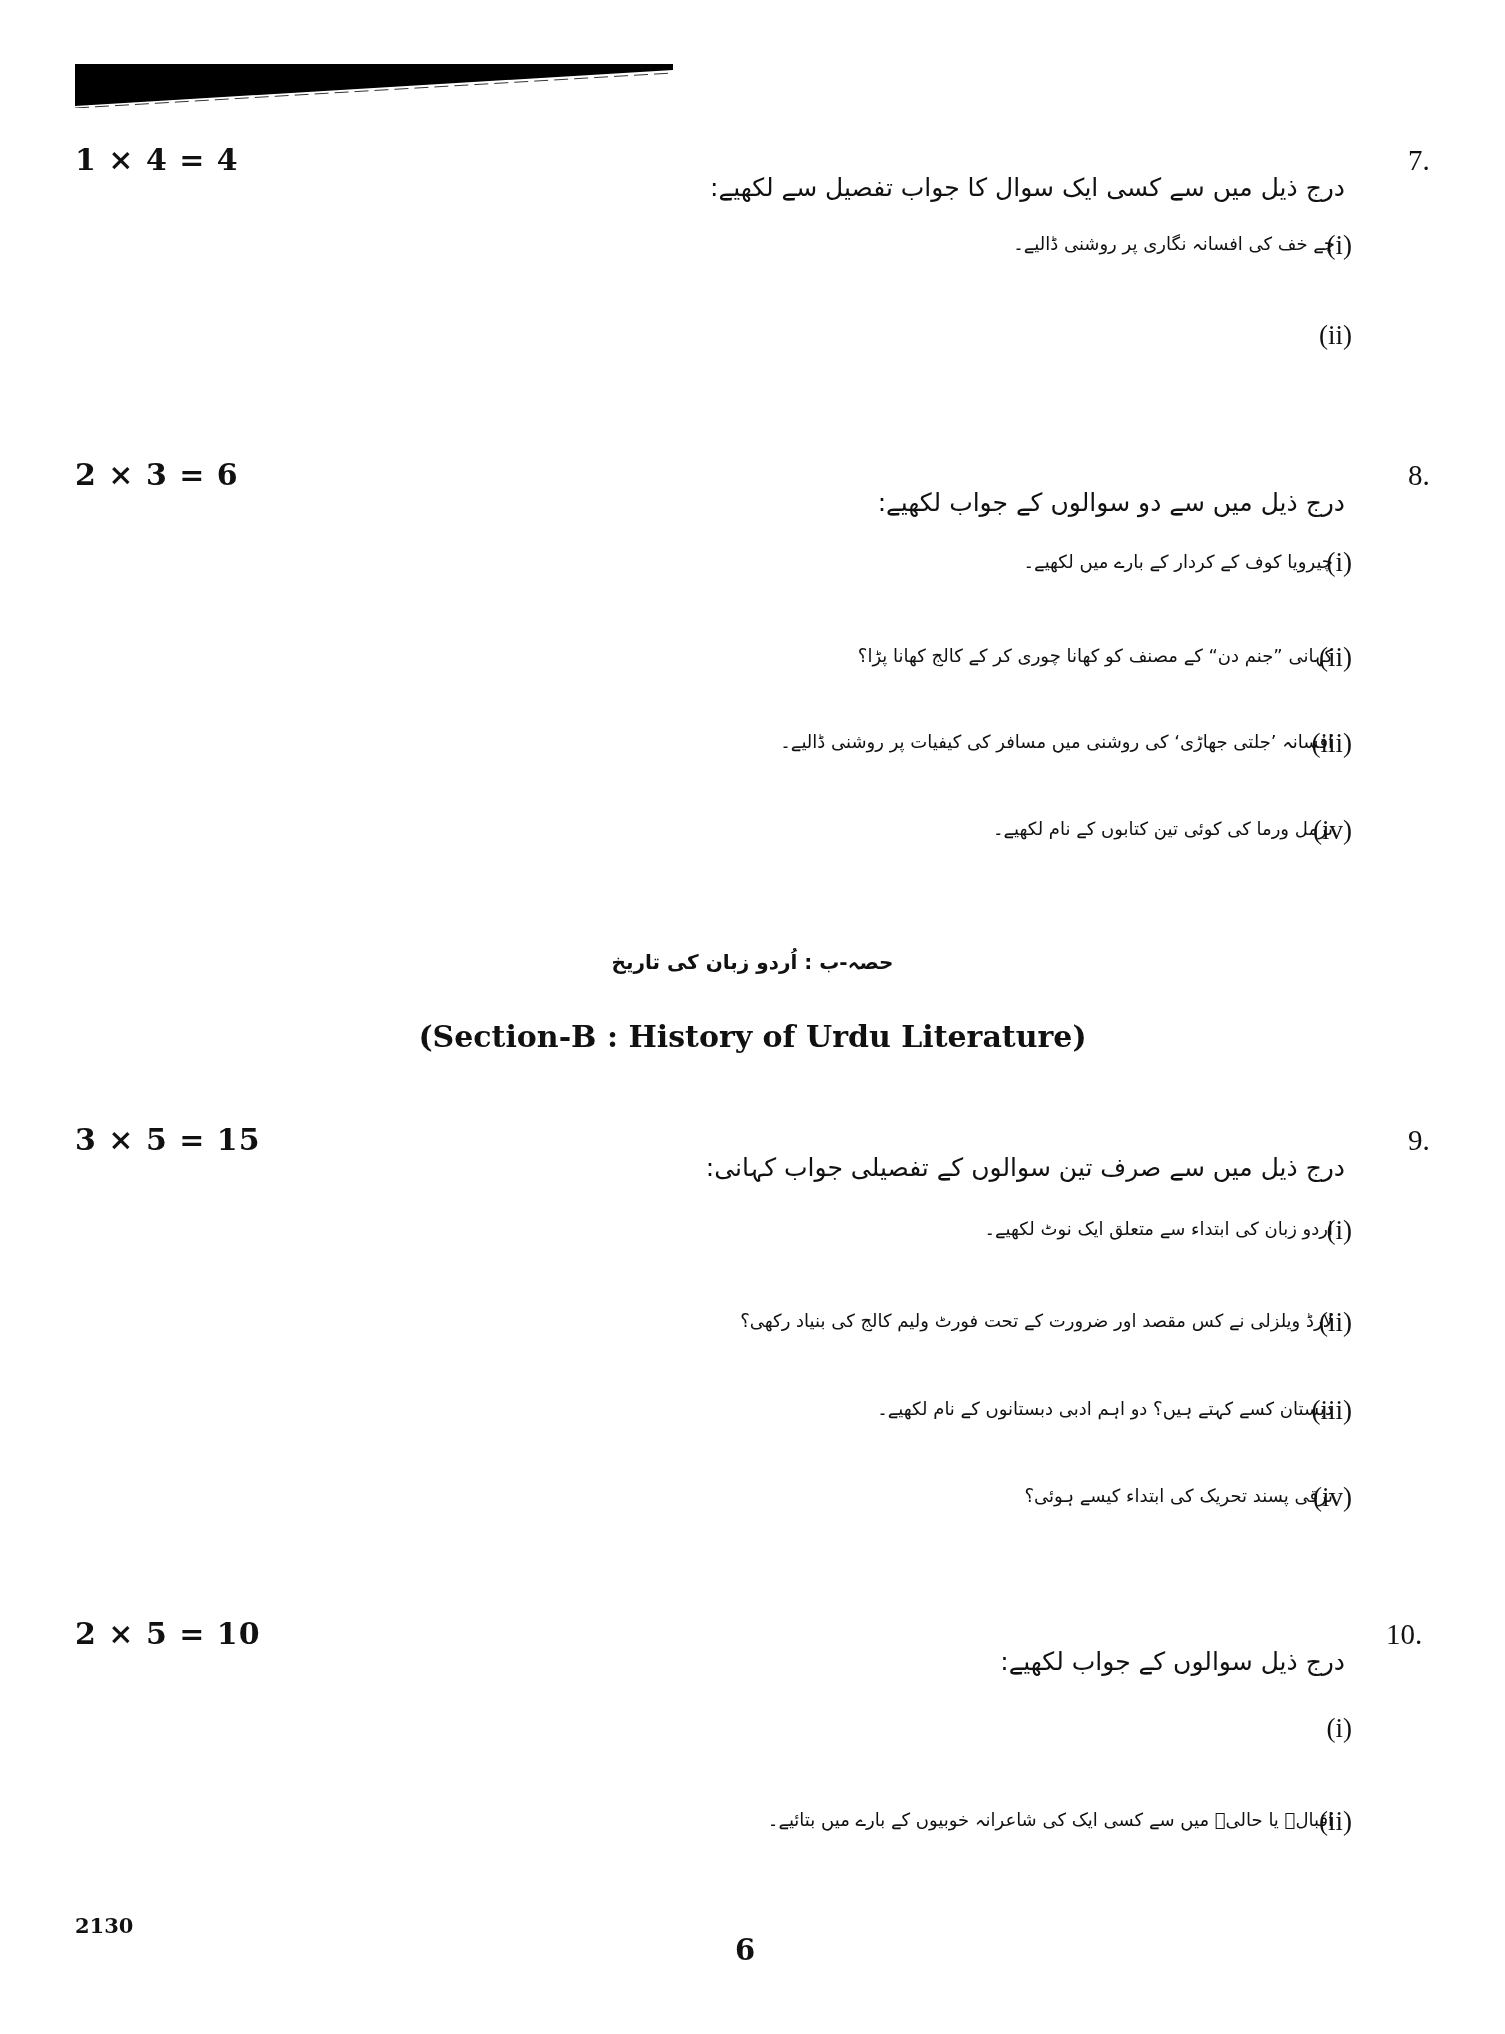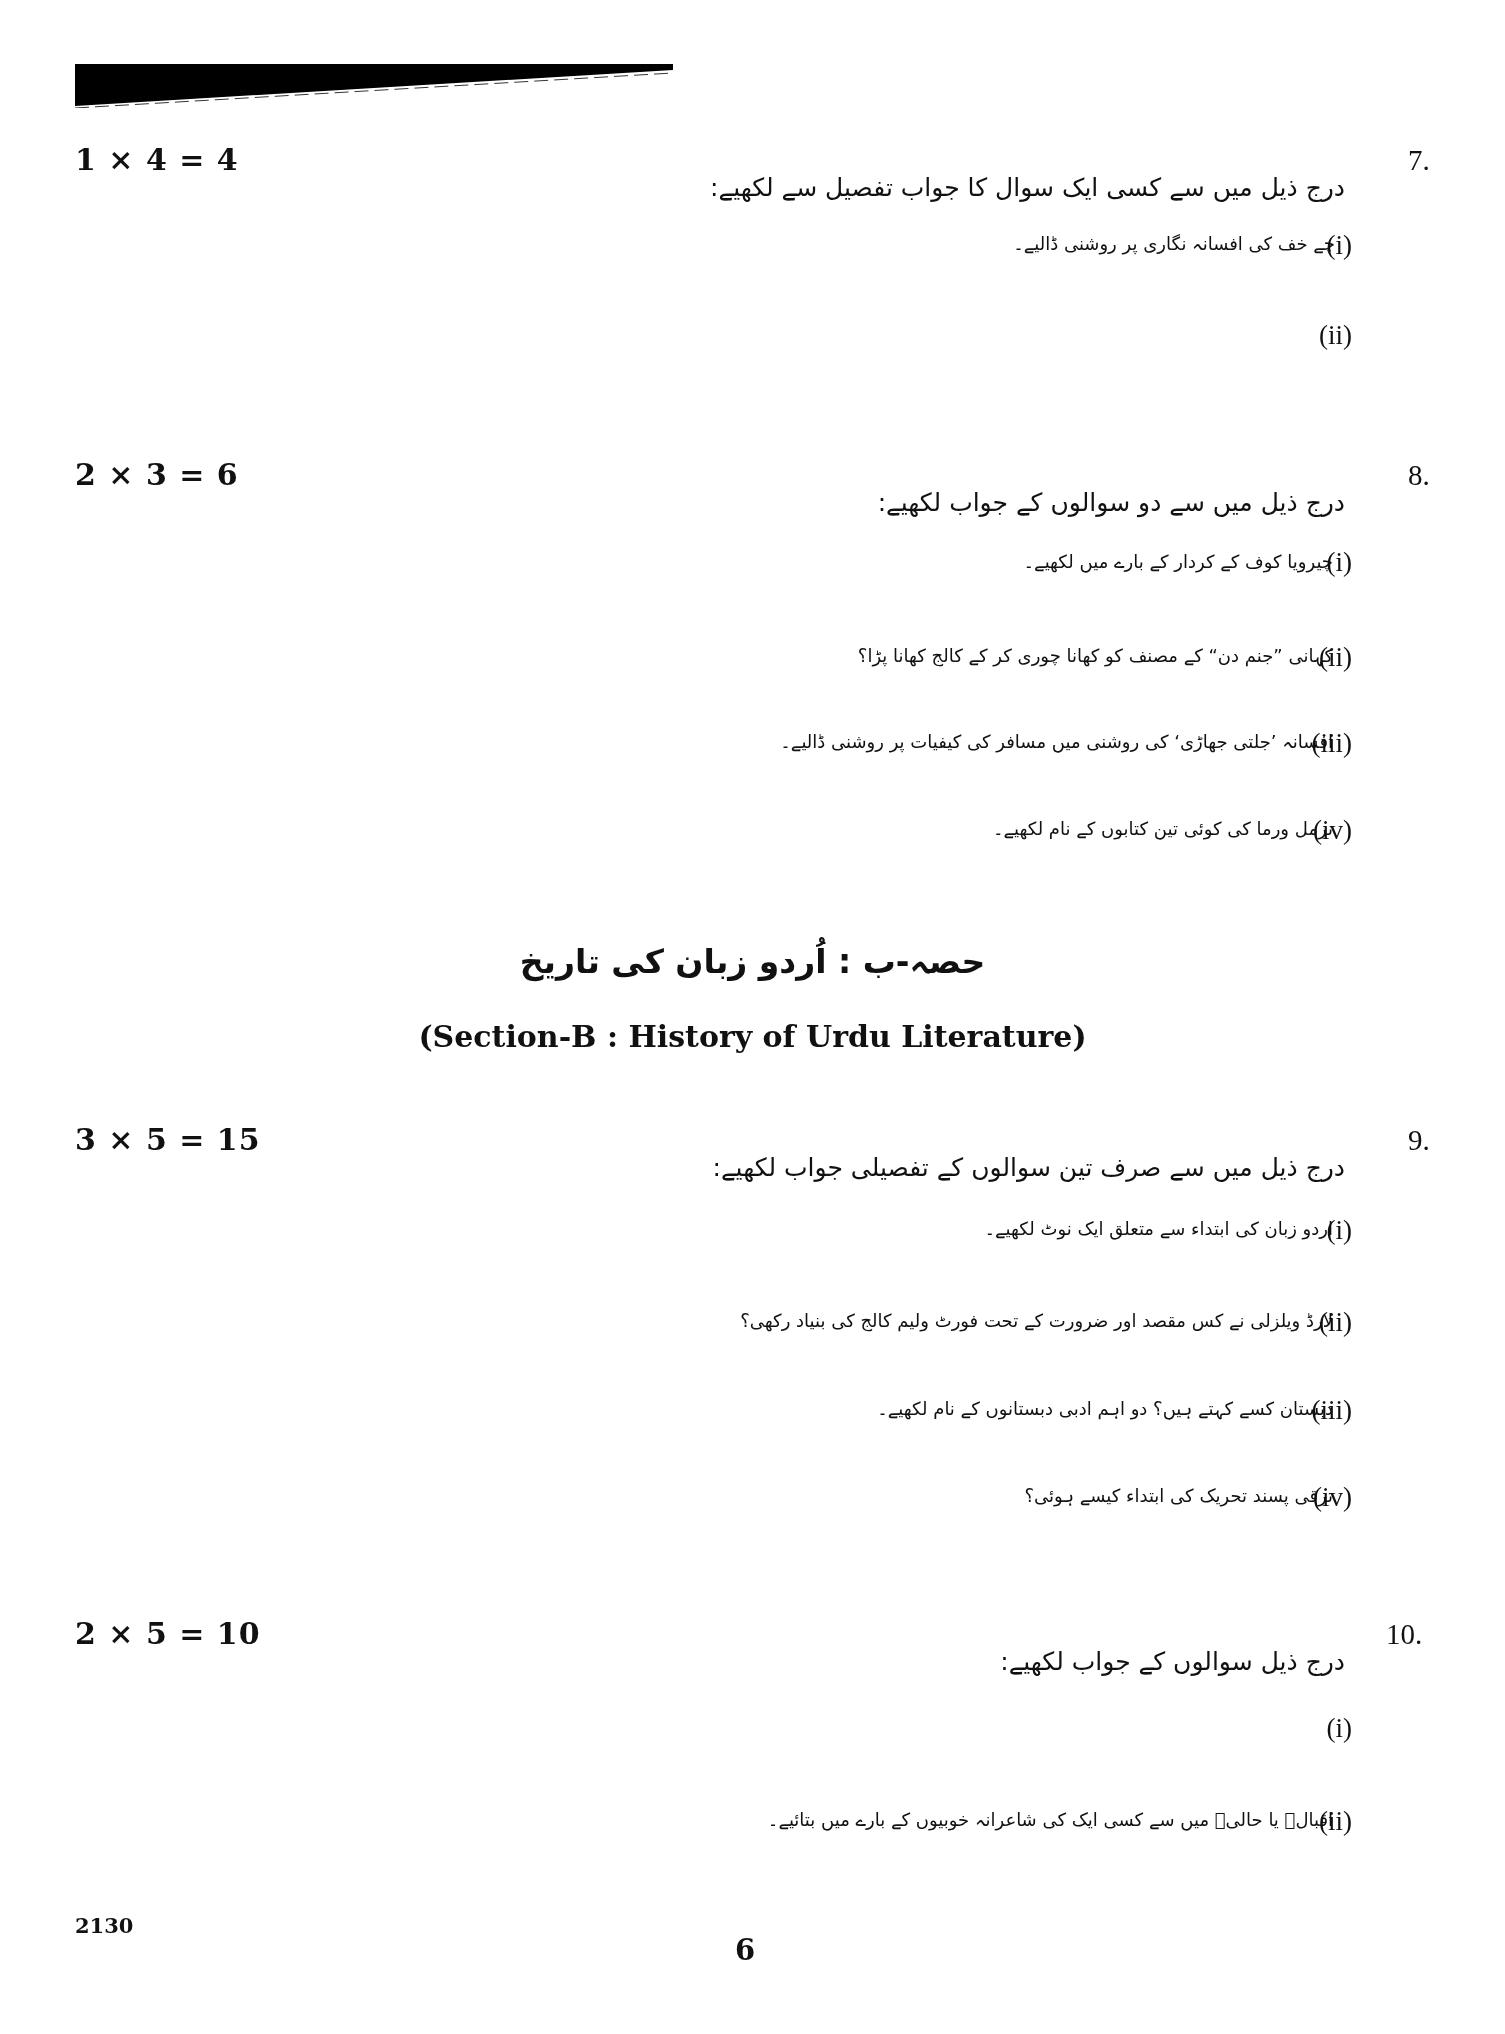--- a/index.html
+++ b/index.html
@@ -12,21 +12,21 @@
     }
     .marks { left: 75px; font-size: 30px; line-height: 36px; letter-spacing: 1px; }
     .qnum { font-size: 29px; line-height: 36px; font-weight: normal; font-family: "Liberation Serif", "DejaVu Serif", serif; }
     .roman { font-size: 27px; line-height: 36px; font-weight: normal; font-family: "Liberation Serif", "DejaVu Serif", serif; text-align: right; width: 70px; }
     .urdu {
       position: absolute; direction: rtl; text-align: right; white-space: nowrap;
       font-family: "DejaVu Sans", "Liberation Sans", sans-serif; font-size: 18px; line-height: 44px;
     }
     .urdu.stem { font-size: 25px; margin-top: 28px; }
     .section-ur { position: absolute; left: 0; width: 1505px; text-align: center; direction: rtl;
-      font-family: "DejaVu Sans", "Liberation Sans", sans-serif; font-size: 33px; font-weight: bold; line-height: 44px; }
+      font-family: "DejaVu Sans", "Liberation Sans", sans-serif; font-size: 20px; font-weight: bold; line-height: 44px; }
     .section-en { left: 0; width: 1505px; text-align: center; font-size: 30px; line-height: 40px; }
     .footer-code { left: 75px; top: 1908px; font-size: 21px; line-height: 36px; }
     .page-num { left: 735px; top: 1932px; font-size: 29px; line-height: 36px; }
   </style>
 </head>
 <body>
 
 <div class="page">
 
   <div class="header-bar">
@@ -59,21 +59,21 @@
   <div class="urdu" style="right:172px; top:720px">افسانہ ’جلتی جھاڑی‘ کی روشنی میں مسافر کی کیفیات پر روشنی ڈالیے۔</div>
 
   <div class="roman" style="left:1282px; top:812px">(iv)</div>
   <div class="urdu" style="right:172px; top:807px">نرمل ورما کی کوئی تین کتابوں کے نام لکھیے۔</div>
 
   <div class="section-ur" style="top:940px">حصہ-ب : اُردو زبان کی تاریخ</div>
   <div class="section-en" style="top:1017px">(Section-B : History of Urdu Literature)</div>
 
   <div class="marks" style="top:1122px">3 × 5 = 15</div>
   <div class="qnum" style="left:1408px; top:1122px">9.</div>
-  <div class="urdu stem" style="right:160px; top:1118px">درج ذیل میں سے صرف تین سوالوں کے تفصیلی جواب لکھیے:</div>
+  <div class="urdu stem" style="right:160px; top:1118px">درج ذیل میں سے صرف تین سوالوں کے تفصیلی جواب کہانی:</div>
 
   <div class="roman" style="left:1282px; top:1212px">(i)</div>
   <div class="urdu" style="right:172px; top:1207px">اردو زبان کی ابتداء سے متعلق ایک نوٹ لکھیے۔</div>
 
   <div class="roman" style="left:1282px; top:1304px">(ii)</div>
   <div class="urdu" style="right:172px; top:1299px">لارڈ ویلزلی نے کس مقصد اور ضرورت کے تحت فورٹ ولیم کالج کی بنیاد رکھی؟</div>
 
   <div class="roman" style="left:1282px; top:1392px">(iii)</div>
   <div class="urdu" style="right:172px; top:1387px">دبستان کسے کہتے ہیں؟ دو اہم ادبی دبستانوں کے نام لکھیے۔</div>
 

